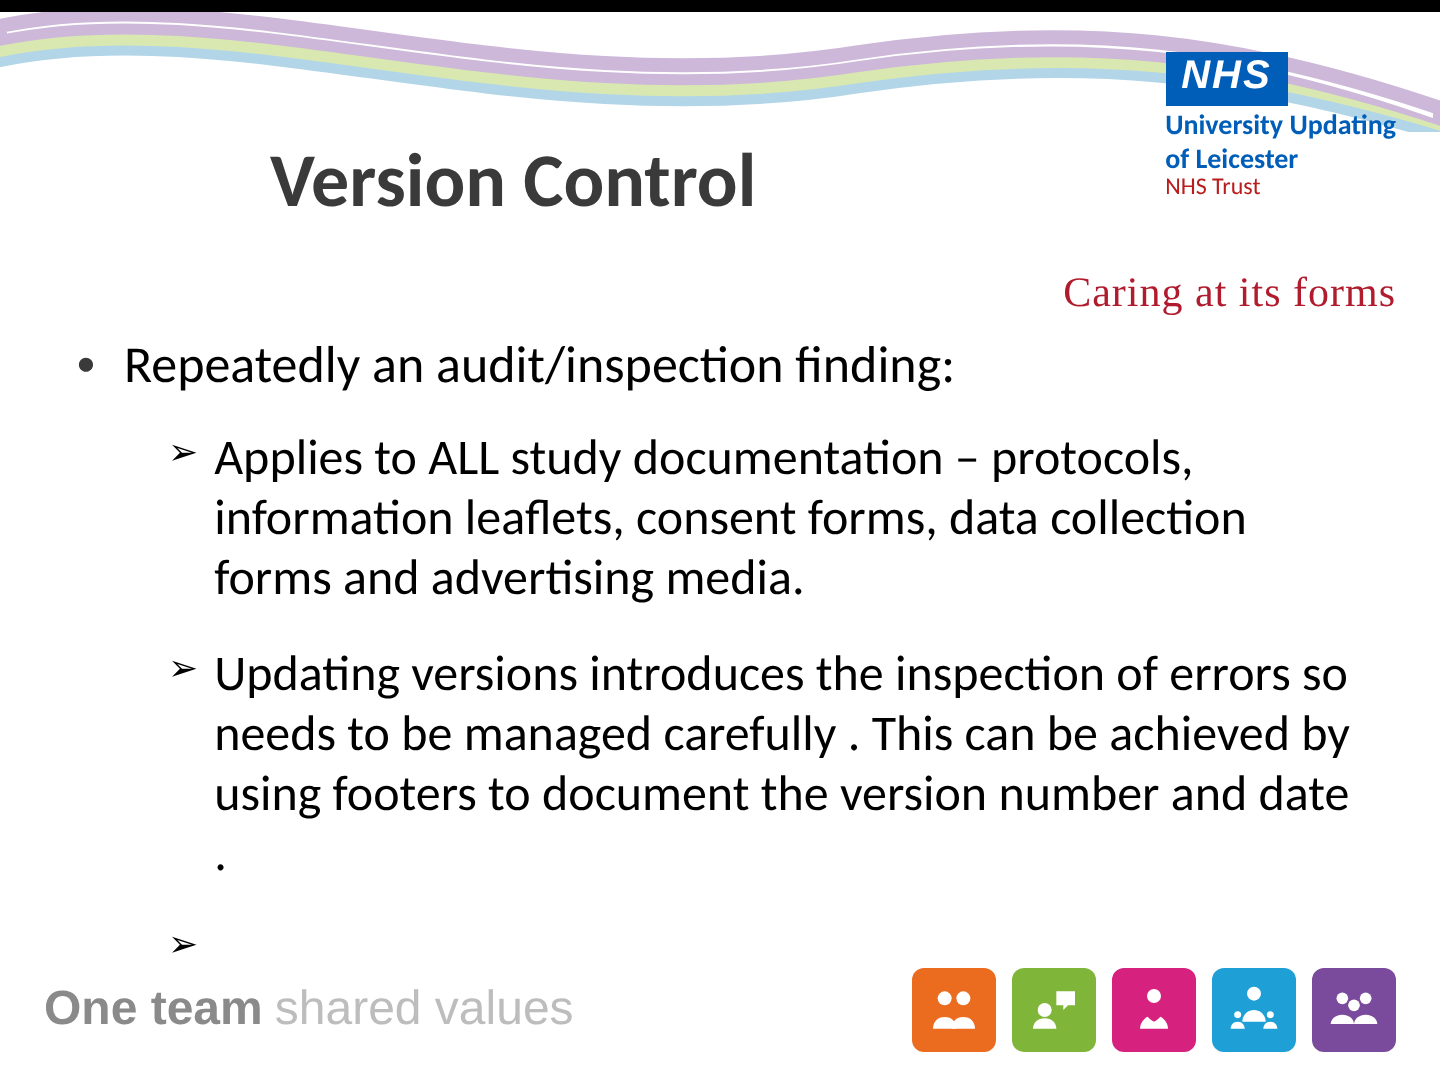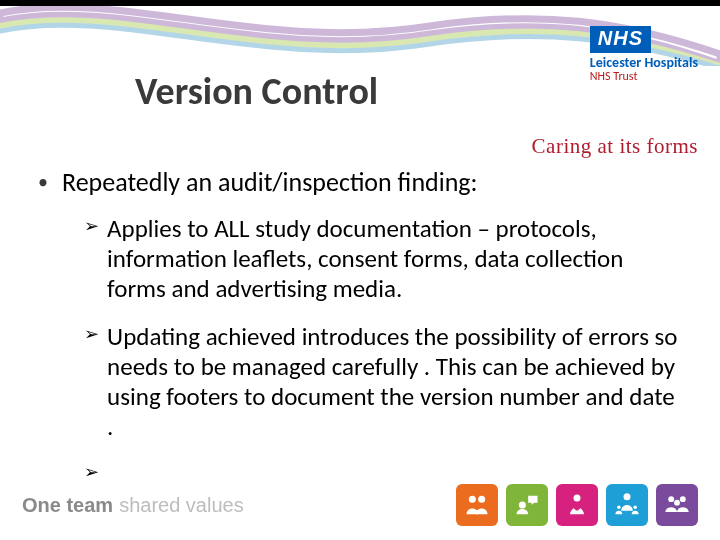--- a/index.html
+++ b/index.html
@@ -111,21 +111,21 @@
   .footer {
     position: absolute;
     bottom: 14px;
     left: 22px;
     right: 22px;
     display: flex;
     align-items: center;
     justify-content: space-between;
   }
   .brand-text {
-    font-size: 20px;
+    font-size: 24px;
     font-family: Arial, sans-serif;
   }
   .brand-text .b1 { color: #8a8a8a; font-weight: 600; }
   .brand-text .b2 { color: #bdbdbd; margin-left: 6px; }
   .icons-row {
     display: flex;
     gap: 8px;
   }
   .ficon {
     width: 42px;
@@ -146,38 +146,39 @@
 <svg class="wave" viewBox="0 0 720 60" preserveAspectRatio="none">
   <path d="M0,15 C120,-10 260,55 430,28 C540,12 620,22 720,58 L720,48 C620,14 540,4 430,20 C260,47 120,-18 0,7 Z" fill="none" stroke="#cdb8d9" stroke-width="7" stroke-linecap="round"></path>
   <path d="M0,20 C120,-5 260,60 430,33 C540,17 620,27 720,60" fill="none" stroke="#d9e8b0" stroke-width="6" stroke-linecap="round"></path>
   <path d="M0,25 C120,0 260,65 430,38 C540,22 620,32 720,62" fill="none" stroke="#b2d6e8" stroke-width="5" stroke-linecap="round"></path>
 </svg>
 
 <h1 class="title">Version Control</h1>
 
 <div class="nhs-block">
   <div class="nhs-logo">NHS</div>
-  <div class="nhs-sub">Leicester Hospitals</div>
+  <div class="nhs-sub">University Updating</div>
+  <div class="nhs-sub">of Leicester</div>
   <div class="nhs-trust">NHS Trust</div>
 </div>
 
 <div class="tagline">Caring at its forms</div>
 
 <div class="content">
   <div class="main-bullet">
     <span class="dot">•</span>
     <span class="txt">Repeatedly an audit/inspection finding:</span>
   </div>
   <div class="sub-bullet">
     <span class="arrow">➢</span>
     <span class="txt">Applies to ALL  study documentation – protocols, information leaflets, consent forms, data collection forms and advertising media.</span>
   </div>
   <div class="sub-bullet">
     <span class="arrow">➢</span>
-    <span class="txt">Updating achieved introduces the possibility of errors so needs to be managed carefully . This can be achieved by using footers to document the version number and date .</span>
+    <span class="txt">Updating versions introduces the inspection of errors so needs to be managed carefully . This can be achieved by using footers to document the version number and date .</span>
   </div>
   <div class="sub-bullet">
     <span class="arrow">➢</span>
   </div>
 </div>
 
 <div class="footer">
   <div class="brand-text">
     <span class="b1">One team</span><span class="b2">shared values</span>
   </div>

